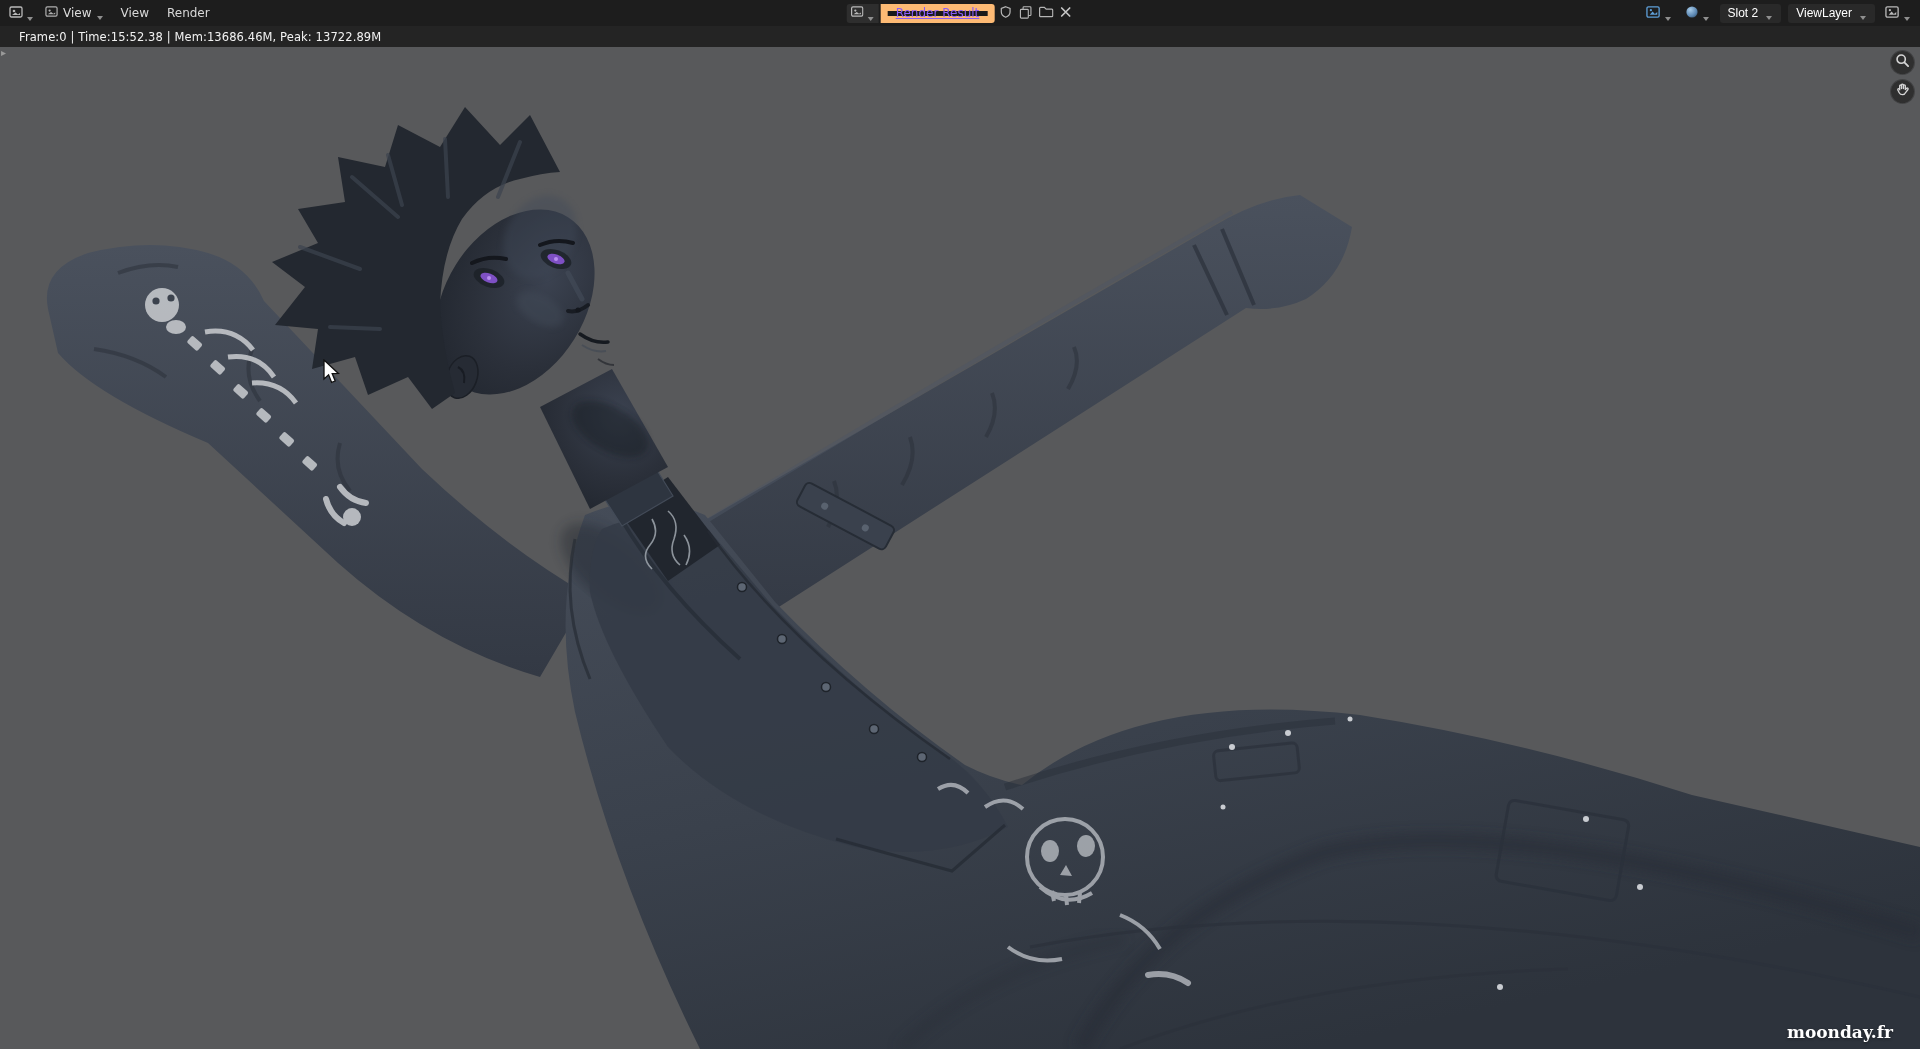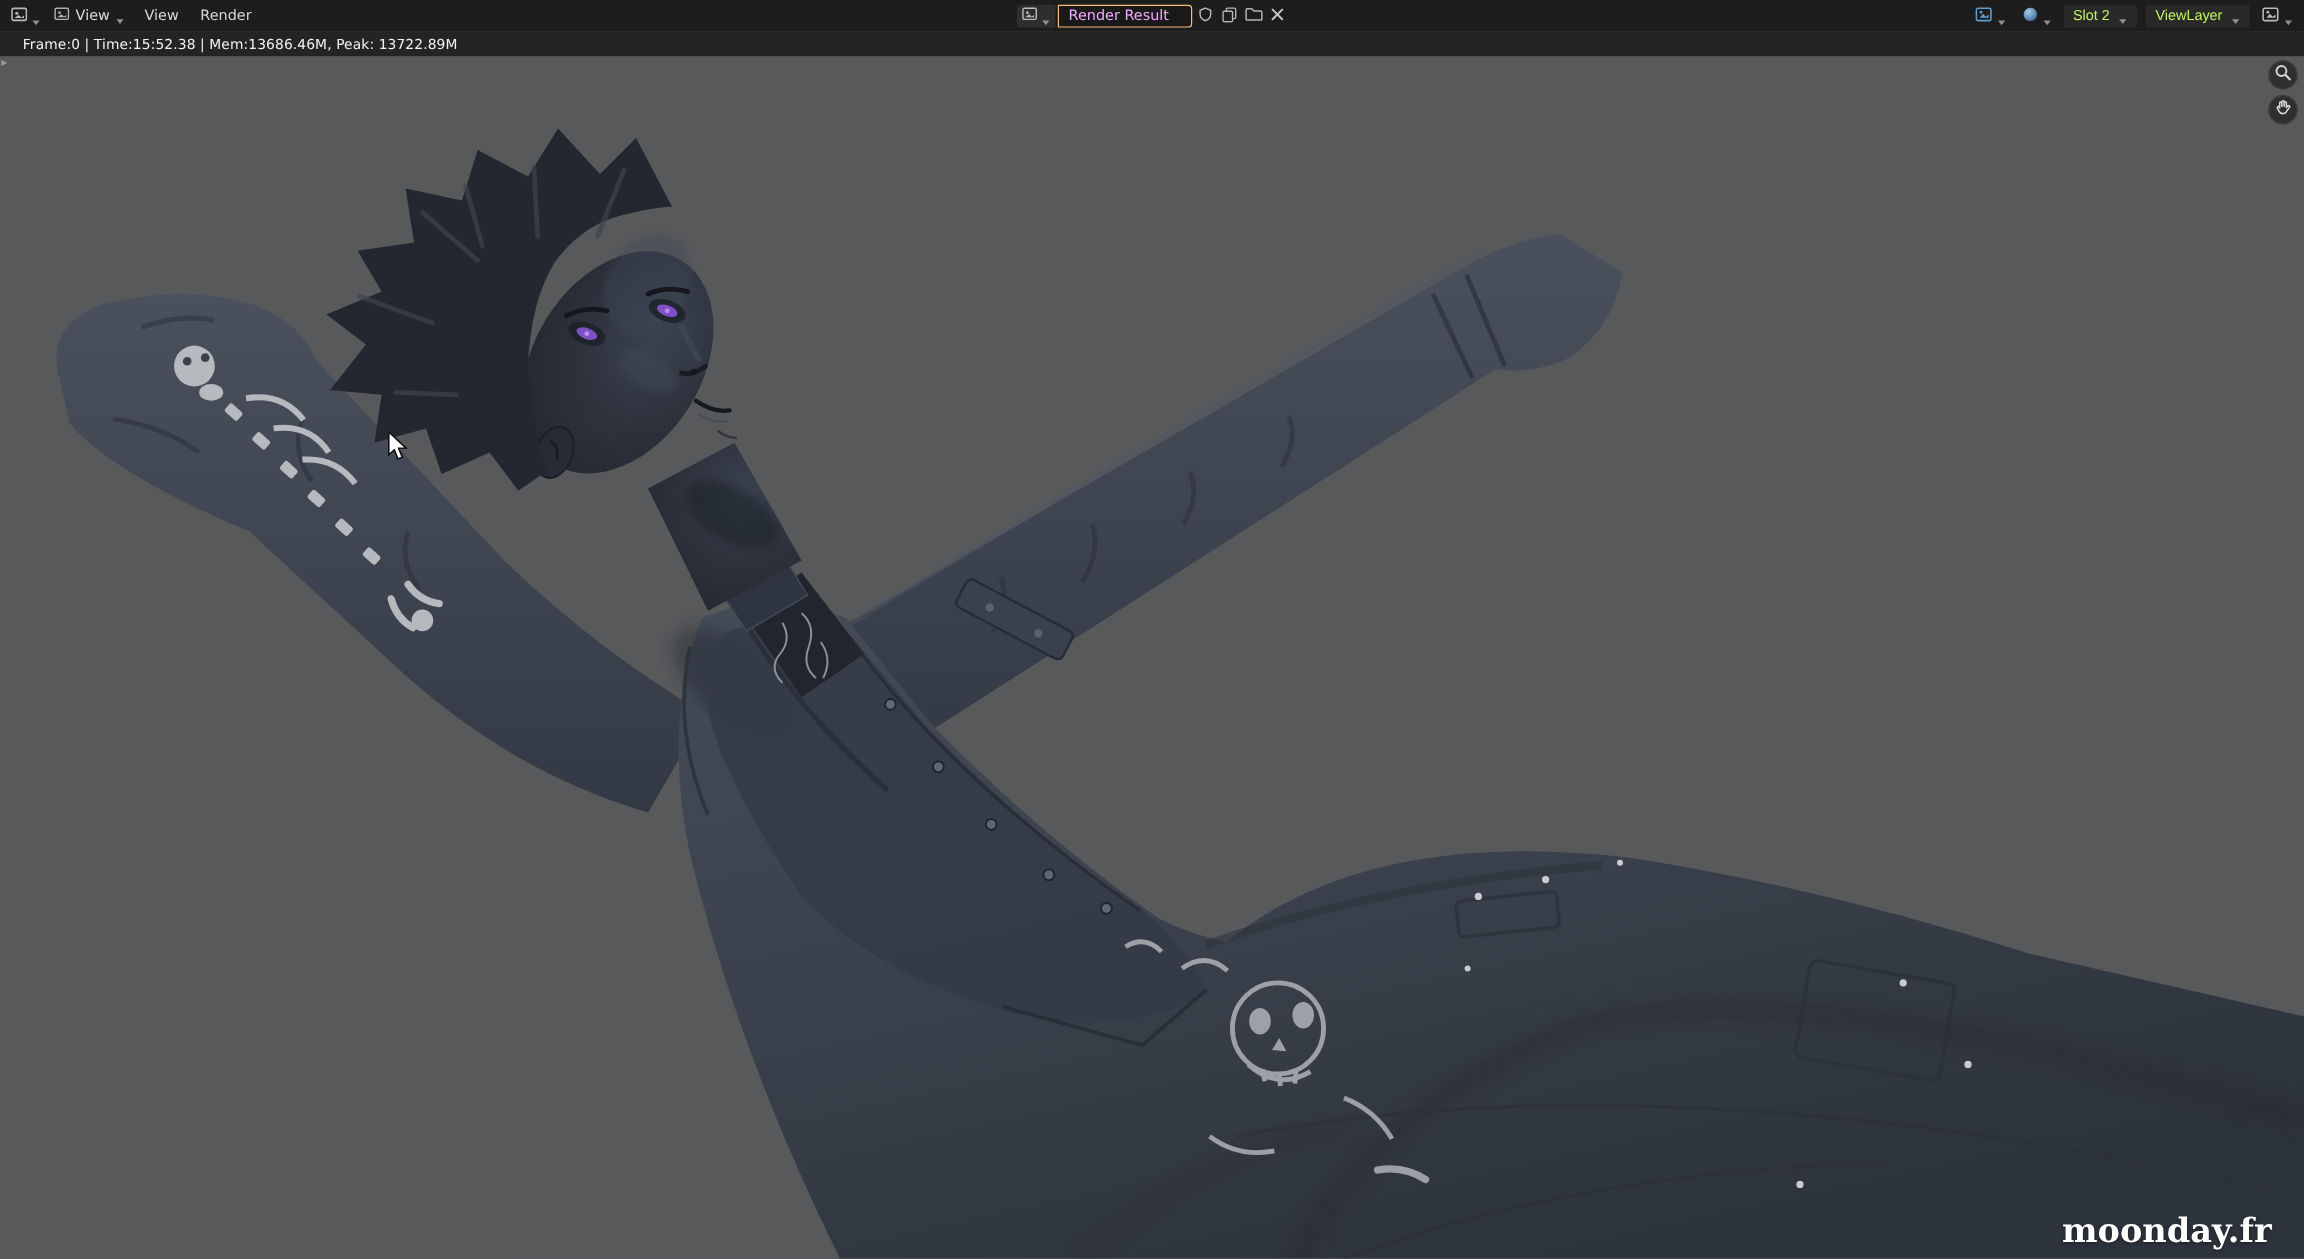--- a/index.html
+++ b/index.html
@@ -15,39 +15,39 @@
   .hright { margin-left:auto; padding-right:6px; gap:7px; }
   .icon-btn { display:flex; align-items:center; gap:3px; background:transparent; border:none;
               color:#c9c9c9; padding:2px 3px; border-radius:3px; cursor:pointer; }
   .menu-item { padding:3px 8px; border-radius:3px; color:#d8d8d8; cursor:pointer; }
   .mode-dd { display:flex; align-items:center; gap:5px; padding:2px 6px; border-radius:3px;
              cursor:pointer; color:#dcdcdc; }
   .chev { width:8px; height:6px; display:inline-block; }
   .browse-btn { display:flex; align-items:center; gap:3px; background:#2e2e2e; height:19px;
                 padding:0 4px; border:none; border-radius:3px 0 0 3px; cursor:pointer; }
   .name-field { background:#191919; height:19px; min-width:112px; border-radius:0 3px 3px 0;
-                display:flex; align-items:center; padding:0 8px; color:#f0abfc; border:1px solid #fdba74; }
+                display:flex; align-items:center; padding:0 8px; color:#8b5cf6; border:7px solid #fdba74;text-decoration:underline; }
   .flat-icon { background:transparent; border:none; padding:1px 2px; cursor:pointer; display:flex; align-items:center; }
   .dd-btn { display:flex; align-items:center; gap:7px; background:#292929; height:19px;
-            padding:0 8px; border:none; border-radius:3px; color:#bef264; font-size:12px; cursor:pointer; }
+            padding:0 8px; border:none; border-radius:3px; color:#ffffff; font-size:12px; cursor:pointer; }
 
   
   .statusbar { height:21px; background:#242424; color:#f2f2f2; font-size:11.5px;
                display:flex; align-items:center; padding-left:19px; letter-spacing:0.1px; }
 
   
   .canvas { position:relative; width:1920px; height:1002px; background:#58595b; overflow:hidden; }
   .render-svg { position:absolute; left:0; top:0; }
   .region-arrow { position:absolute; left:1px; top:1px; color:#9a9a9a; font-size:10px; cursor:pointer; line-height:10px; }
   .nav-btns { position:absolute; right:6px; top:4px; display:flex; flex-direction:column; gap:6px; }
   .circle-btn { width:23px; height:23px; border-radius:50%; background:rgba(43,43,43,0.92);
                 display:flex; align-items:center; justify-content:center; cursor:pointer;
                 box-shadow:0 0 0 1px rgba(0,0,0,0.25); }
   .watermark { position:absolute; right:27px; bottom:7px; color:#ffffff; font-weight:bold;
-               font-family:"DejaVu Serif","Liberation Serif",serif; font-size:28px;
+               font-family:"DejaVu Serif","Liberation Serif",serif; font-size:17px;
                text-shadow:0 1px 3px rgba(0,0,0,0.45); }
   .cursor { position:absolute; left:322px; top:312px; }
 </style>
 </head>
 <body>
 
 <div class="header">
   <div class="hgroup hleft">
     <button class="icon-btn">
       <span>

